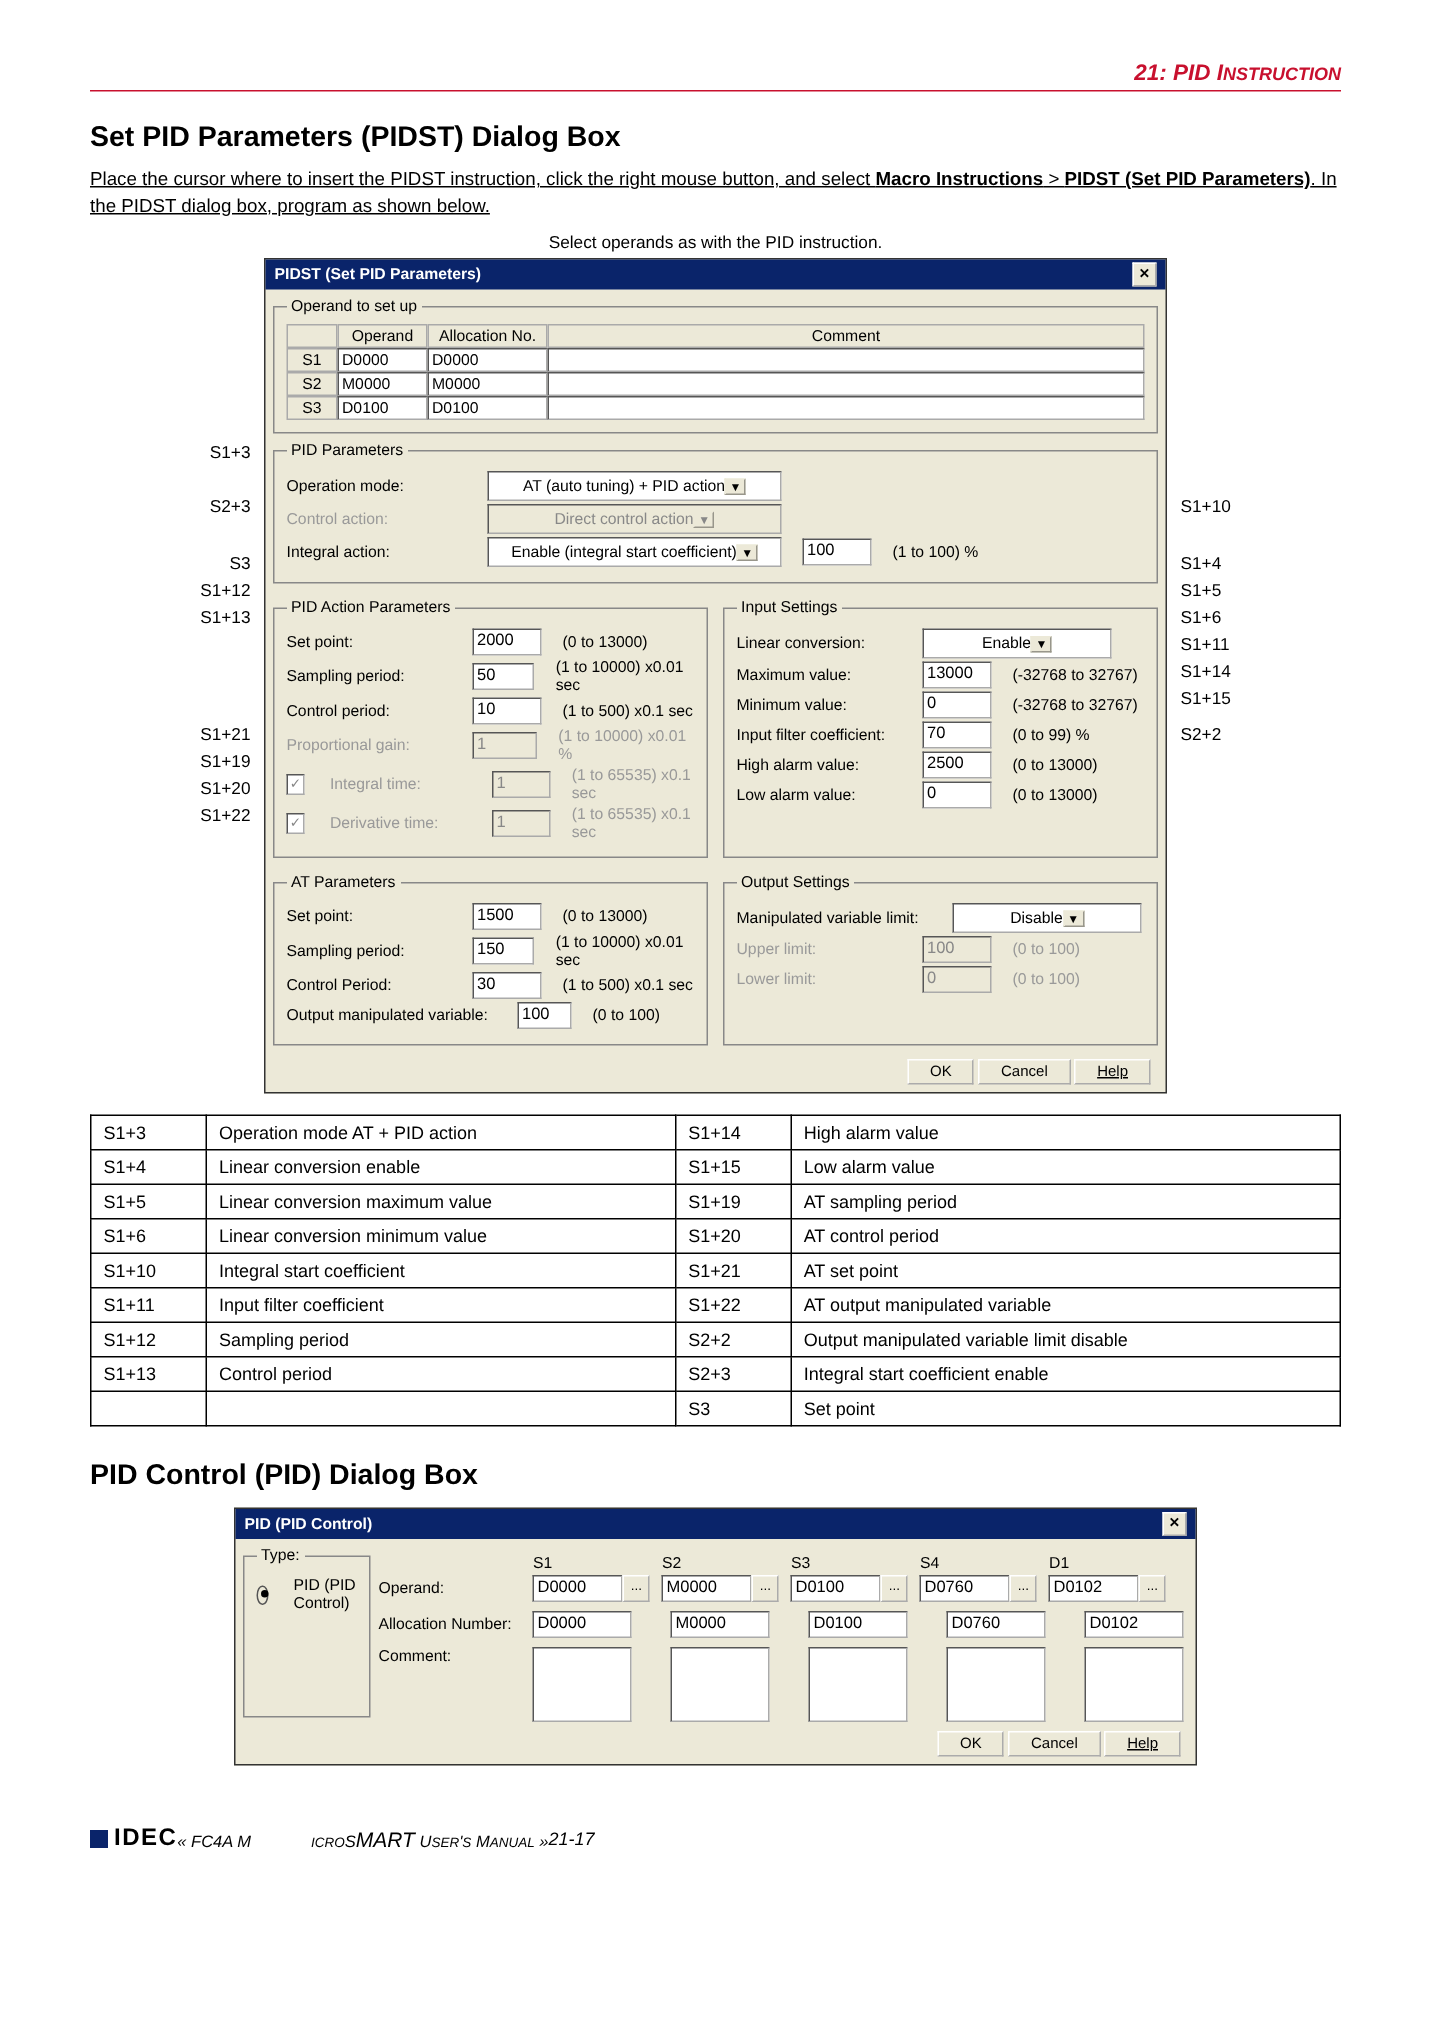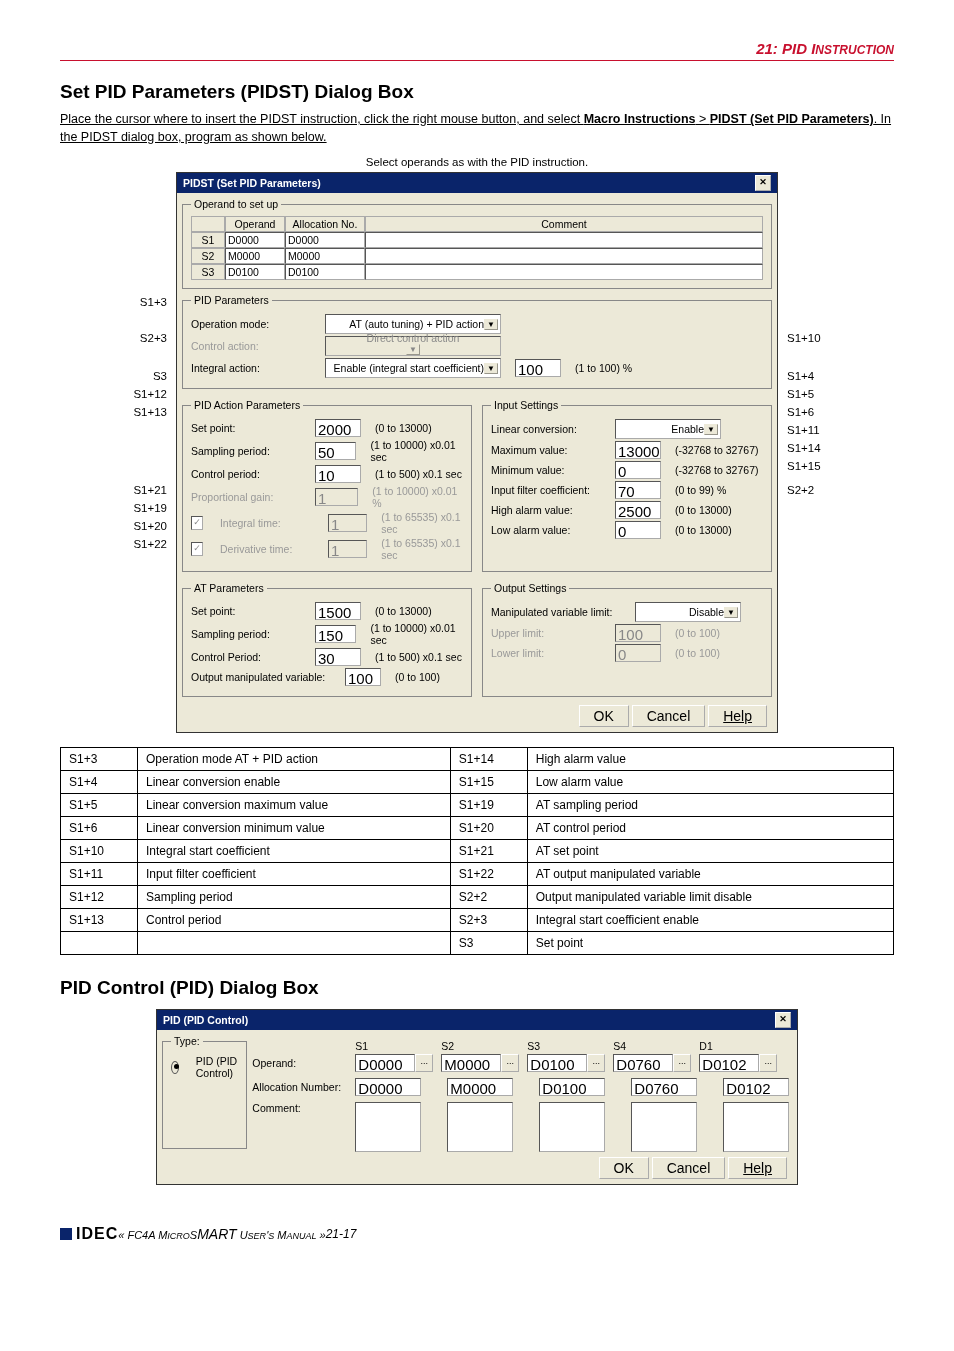--- a/index.html
+++ b/index.html
@@ -28,30 +28,30 @@
     background: #ece9d8;
     font-size: 10.5px;
   }
   .titlebar { background: #0a246a; color: #fff; padding: 2px 6px; font-weight: bold; display: flex; justify-content: space-between; align-items: center; }
   .titlebar .x { background: #ece9d8; color: #000; border: 1px outset #fff; width: 14px; height: 14px; line-height: 12px; text-align: center; font-size: 9px; }
   fieldset { border: 1px solid #888; margin: 5px; padding: 6px 8px 8px; }
   legend { font-size: 10.5px; padding: 0 3px; }
   .row { display: flex; align-items: center; margin: 2px 0; gap: 14px; }
   .lab { flex: 0 0 120px; }
   .lab-sm { flex: 0 0 110px; }
-  .inp { border: 1px inset #aaa; background: #fff; padding: 1px 2px; height: 14px; font-size: 15px; }
+  .inp { border: 1px inset #aaa; background: #fff; padding: 1px 2px; height: 14px; font-size: 11px; }
   .inp.dis { background: #ece9d8; color: #888; }
-  .sel { border: 1px inset #aaa; background: #fff; padding: 0 2px; height: 18px; font-size: 10.5px; display: inline-flex; align-items: center; justify-content: flex-end; }
-  .sel.dis { background: #ece9d8; color: #888; flex-direction: column; }
+  .sel { border: 1px inset #aaa; background: #fff; padding: 0 12px; height: 18px; font-size: 10.5px; display: inline-flex; align-items: center; justify-content: center; }
+  .sel.dis { background: #ece9d8; color: #888; }
   .sel .arr { border: 1px outset #ece9d8; background:#ece9d8; width:12px; text-align:center; font-size:8px; }
   .gridcell { border: 1px inset #aaa; background:#fff; padding:1px 2px; }
   .hdr { background:#ece9d8; border:1px solid #aaa; padding:1px 2px; text-align:center; }
   .disabled-txt { color:#999; }
   .check { width:12px; height:12px; border:1px inset #aaa; background:#fff; display:inline-block; text-align:center; font-size:9px; line-height:10px; margin-right:3px; color:#888; }
-  .btn { border: 1px outset #fff; background:#ece9d8; padding:2px 14px; font-size:14px; }
+  .btn { border: 1px outset #fff; background:#ece9d8; padding:2px 14px; font-size:10px; }
   .btn-row { text-align:right; padding:6px 10px 8px; }
   .dots { border:1px outset #fff; background:#ece9d8; width:16px; height:16px; text-align:center; line-height:12px; font-size:9px; display:inline-block; }
   table.map { border-collapse: collapse; width: 100%; margin: 14px 0 22px; font-size: 12px; }
   table.map td { border: 1px solid #000; padding: 4px 8px; }
   .twocol { display:flex; gap:0; }
   .twocol fieldset { flex:1; }
   .footer { display:flex; justify-content:flex-start; align-items:center; margin-top:40px; font-size:11px; }
   .footer .idec { display:flex; align-items:center; gap:4px; }
   .footer .sq { width:12px; height:12px; background:#0a246a; }
   .footer .brand { font-weight:bold; font-size:16px; letter-spacing:1px; }
@@ -428,16 +428,16 @@
     <span class="btn"><u>Help</u></span>
   </div>
 </div>
 
 <div class="footer">
   <span class="idec">
     <span class="sq"></span>
     <span class="brand">IDEC</span>
   </span>
   <span class="mid">
-    <span>« FC4A M</span><span style="font-size:9px;">ICRO</span><span>S</span><span style="font-size:14px;">MART</span><span> U</span><span style="font-size:9px;">SER</span><span>'</span><span style="font-size:9px;">S</span><span> M</span><span style="font-size:9px;">ANUAL</span><span> »</span>
+    <span>« FC4A M</span><span style="font-size:9px;margin-left:40px;">ICRO</span><span>S</span><span style="font-size:14px;">MART</span><span> U</span><span style="font-size:9px;">SER</span><span>'</span><span style="font-size:9px;">S</span><span> M</span><span style="font-size:9px;">ANUAL</span><span> »</span>
   </span>
   <span class="pg">21-17</span>
 </div>
 
 </body></html>

